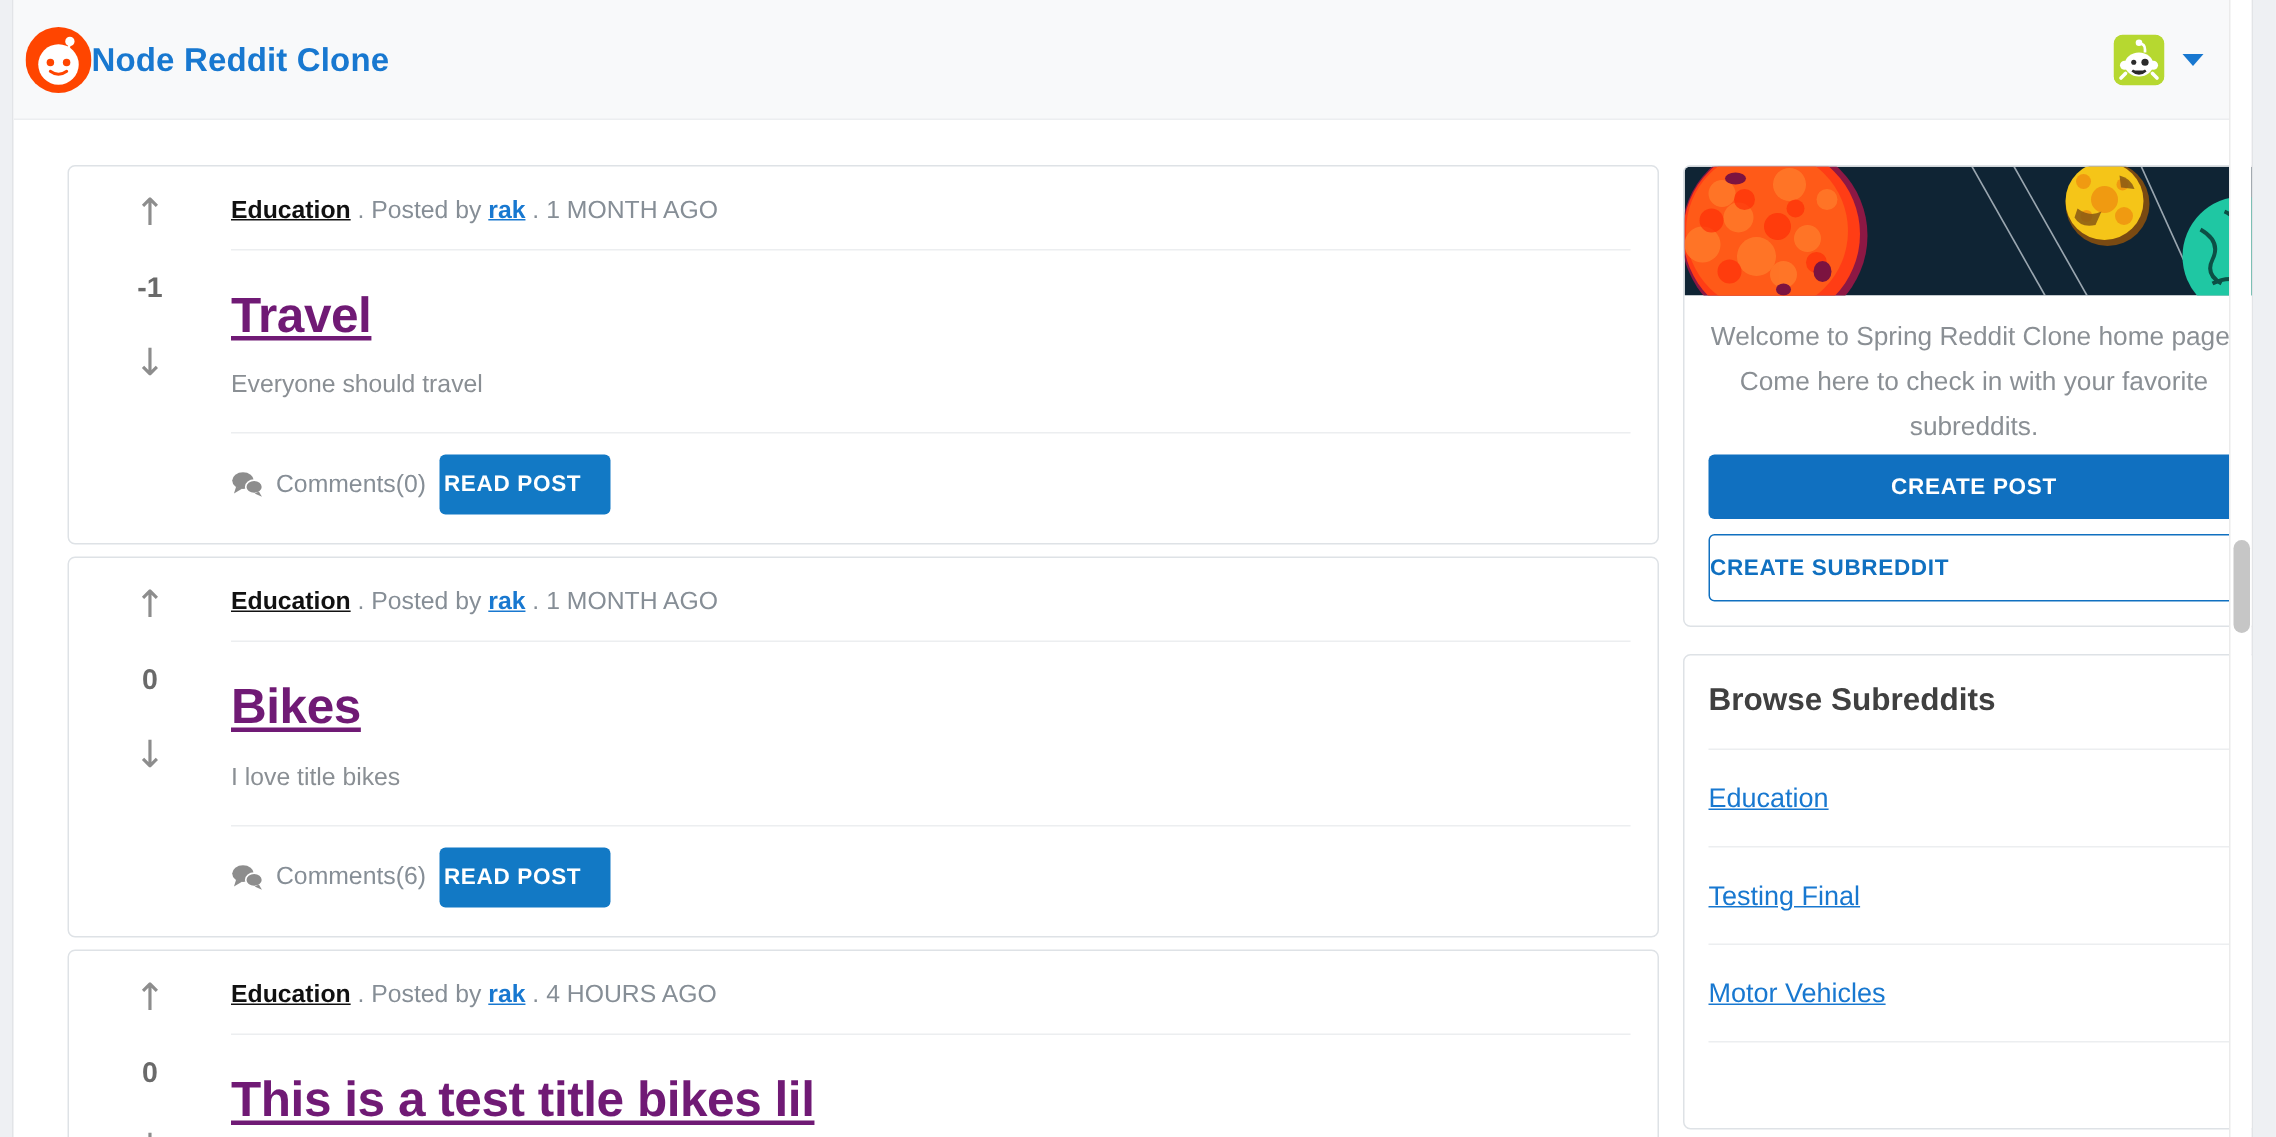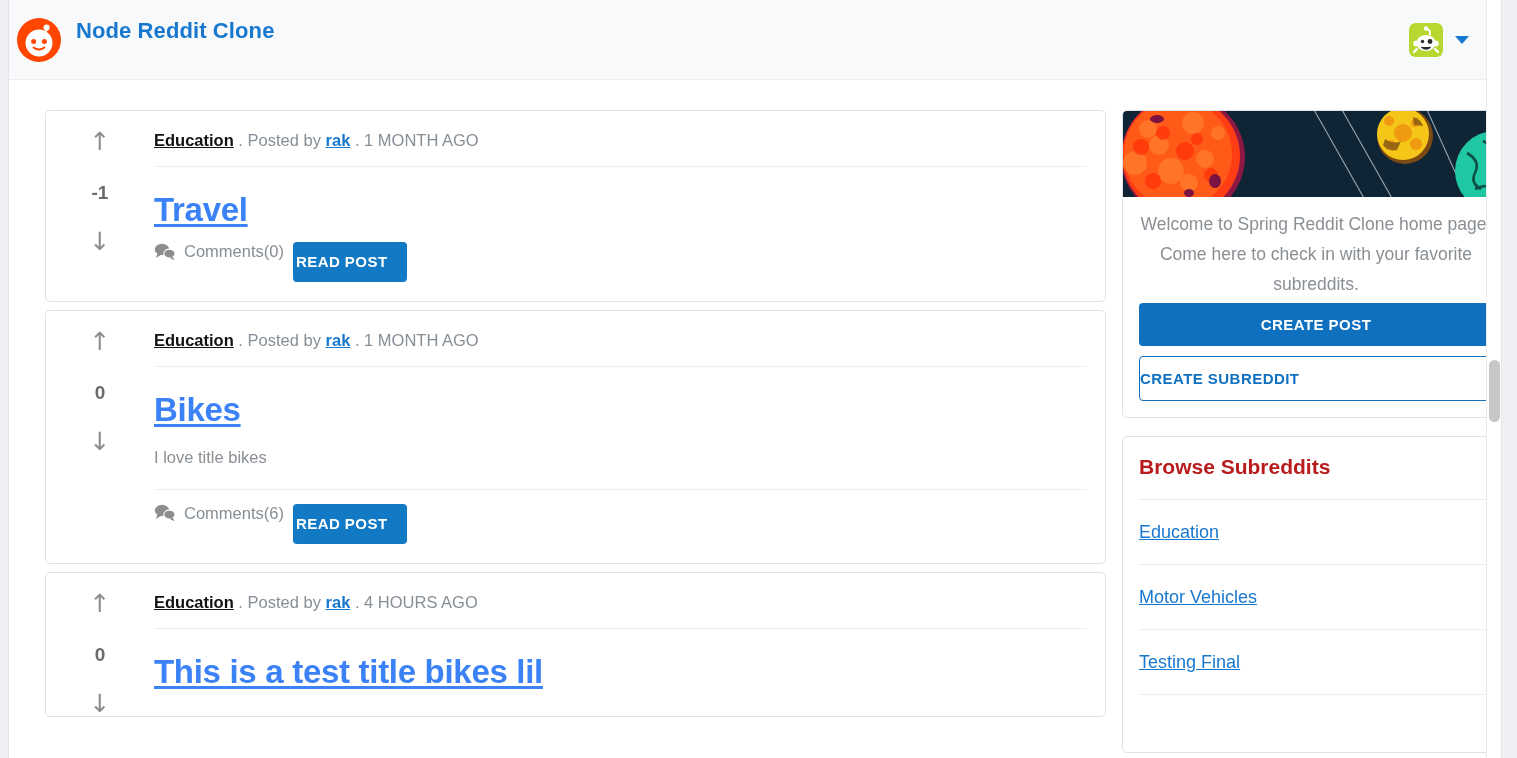--- a/index.html
+++ b/index.html
@@ -53,21 +53,21 @@
     position: relative;
     height: 80px;
     background: #f8f9fa;
     border-bottom: 1px solid #eceef0;
     display: flex;
     align-items: center;
     padding: 0 0 0 8px;
   }
   .brand {
     display: flex;
-    gap: 15px;
+    align-items: center;
     text-decoration: none;
   }
   .logo-icon { width: 44px; height: 44px; display: block; flex: none; }
   .brand-title {
     color: #1878d0;
     font-size: 22px;
     font-weight: bold;
     letter-spacing: 0.1px;
     white-space: nowrap;
   }
@@ -162,37 +162,37 @@
   }
   .user-link {
     color: #1878d0;
     text-decoration: underline;
     font-weight: bold;
   }
   .post-title {
     display: inline-block;
     font-size: 33px;
     font-weight: bold;
-    color: #3b82f6;
+    color: #701a75;
     text-decoration: underline;
     text-underline-offset: 3px;
     margin: 25px 0 0 0;
     line-height: 1.1;
     letter-spacing: -0.3px;
   }
   .post-text {
     font-size: 16.5px;
     color: #8a8f94;
     margin: 19px 0 0 0;
     padding-bottom: 22px;
     border-bottom: 1px solid #eceef0;
   }
   .post-actions {
     display: flex;
-    align-items: flex-start;
+    align-items: center;
     gap: 9px;
     padding: 14px 0 19px 0;
   }
   .comments-wrap {
     display: flex;
     align-items: center;
     gap: 8px;
     font-size: 16.5px;
     color: #868e96;
   }
@@ -254,21 +254,21 @@
     border: 1px solid #1070c0;
     border-radius: 4px;
     font-weight: bold;
     letter-spacing: 0.45px;
     font-family: "Liberation Sans", sans-serif;
     cursor: pointer;
   }
   .side-heading {
     font-size: 21px;
     font-weight: bold;
-    color: #b91c1c;
+    color: #404040;
     padding: 18px 16px 20px 16px;
   }
   .sub-list { padding: 0 16px 20px 16px; }
   .sub-item {
     border-top: 1px solid #eceef0;
     padding: 22px 0 21px 0;
   }
   .sub-item a {
     font-size: 18px;
     color: #1878d0;
@@ -334,20 +334,21 @@
           <div class="post-body">
             <div class="post-meta">
               <a class="sub-link" href="#">Education</a>
               <span>.</span>
               <span>Posted by</span>
               <a class="user-link" href="#">rak</a>
               <span>.</span>
               <span>1 MONTH AGO</span>
             </div>
             <a class="post-title" href="#">Travel</a>
+            <p class="post-text">Everyone should travel</p>
             <div class="post-actions">
               <span class="comments-wrap">
                 <span>
                   <svg class="comment-icon" viewBox="0 0 22 18" xmlns="http://www.w3.org/2000/svg">
                     <ellipse cx="8" cy="6.4" rx="7.2" ry="5.6" fill="#8d8d8d"></ellipse>
                     <path d="M3.4 10.5 L2 15 L7.6 11.6 Z" fill="#8d8d8d"></path>
                     <ellipse cx="15.4" cy="10.6" rx="5.6" ry="4.5" fill="#8d8d8d" stroke="#ffffff" stroke-width="1.1"></ellipse>
                     <path d="M18.6 13.6 L20.6 17.2 L15.8 15 Z" fill="#8d8d8d"></path>
                   </svg>
                 </span>
@@ -480,24 +481,24 @@
           </div>
         </div>
 
         <div class="side-card">
           <div class="side-heading">Browse Subreddits</div>
           <div class="sub-list">
             <div class="sub-item">
               <a href="#">Education</a>
             </div>
             <div class="sub-item">
+              <a href="#">Testing Final</a>
+            </div>
+            <div class="sub-item">
               <a href="#">Motor Vehicles</a>
-            </div>
-            <div class="sub-item">
-              <a href="#">Testing Final</a>
             </div>
             <div class="sub-list-end"></div>
           </div>
         </div>
 
       </div>
     </div>
 
     <div class="scrollbar">
       <div class="scrollbar-thumb"></div>

